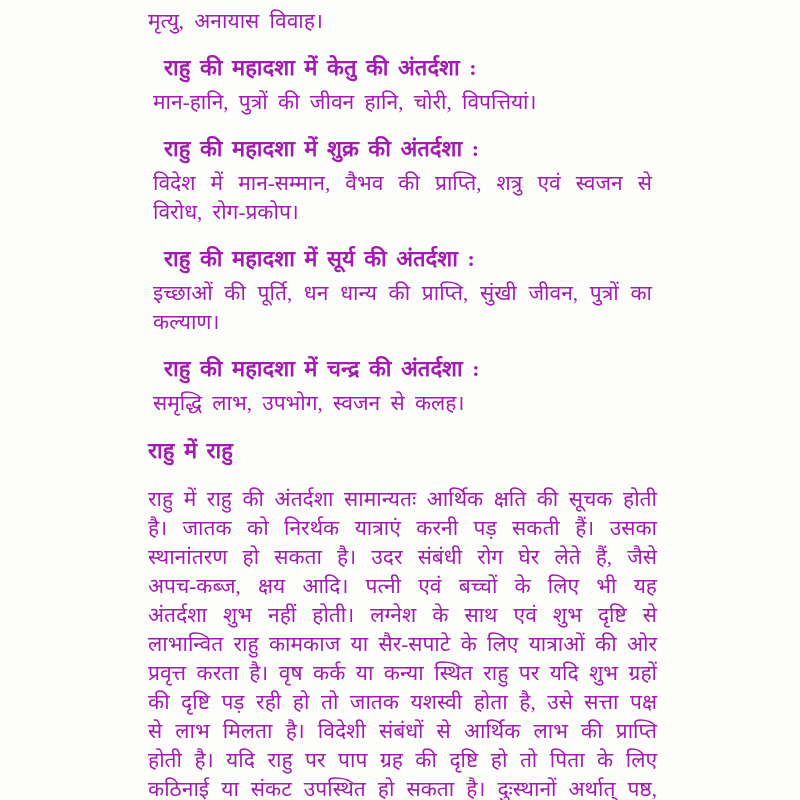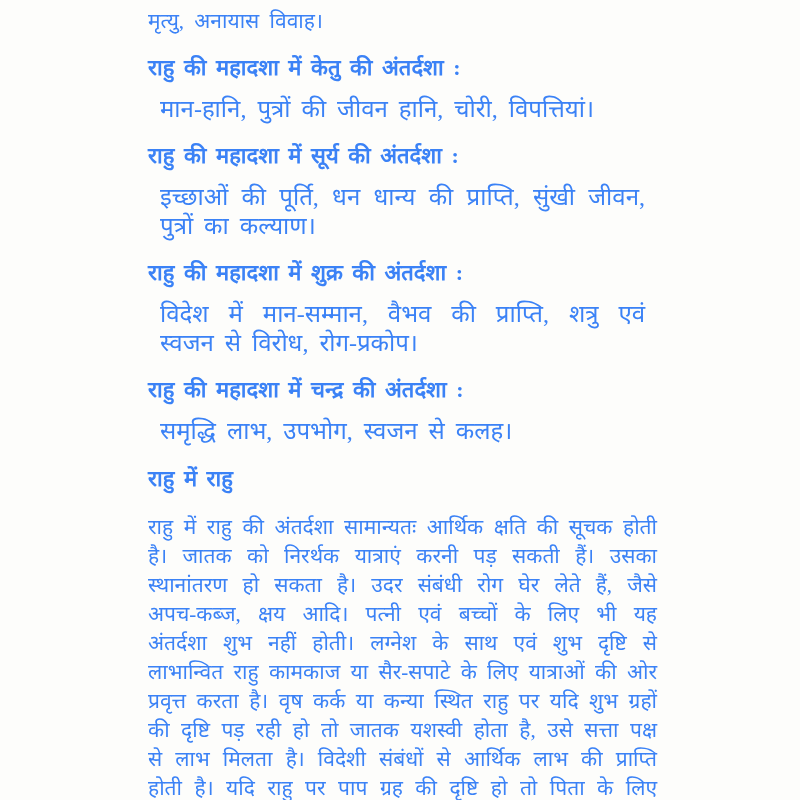--- a/index.html
+++ b/index.html
@@ -6,41 +6,41 @@
     margin: 0;
     padding: 0;
     background: #ffffff;
   }
   .page {
     position: relative;
     width: 800px;
     height: 800px;
     box-sizing: border-box;
     background: #fdfdfb;
-    color: #3b82f6;
+    color: #a21caf;
     padding: 6px 143px 0 148px;
     overflow: hidden;
     font-family: "Liberation Serif", "DejaVu Serif", serif;
   }
   .intro-line {
     margin: 0;
     font-size: 21px;
     line-height: 30px;
     word-spacing: 5px;
   }
   .section h2 {
-    margin: 17px 0 3px 0;
+    margin: 17px 0 3px 16px;
     font-size: 22px;
     font-weight: bold;
     line-height: 30px;
     word-spacing: 4px;
   }
   .section p {
-    margin: 12px;
-    font-size: 24px;
+    margin: 5px;
+    font-size: 21px;
     line-height: 29px;
     text-align: justify;
     word-spacing: 5px;
   }
   .subheading {
     margin: 18px 0 19px 0;
     font-size: 22px;
     font-weight: bold;
     line-height: 30px;
     word-spacing: 4px;
@@ -59,27 +59,27 @@
 <div class="page">
 
   <p class="intro-line">मृत्यु, अनायास विवाह।</p>
 
   <div class="section">
     <h2>राहु की महादशा में केतु की अंतर्दशा :</h2>
     <p>मान-हानि, पुत्रों की जीवन हानि, चोरी, विपत्तियां।</p>
   </div>
 
   <div class="section">
-    <h2>राहु की महादशा में सूर्य की अंतर्दशा :</h2>
-    <p>इच्छाओं की पूर्ति, धन धान्य की प्राप्ति, सुंखी जीवन, पुत्रों का कल्याण।</p>
+    <h2>राहु की महादशा में शुक्र की अंतर्दशा :</h2>
+    <p>विदेश में मान-सम्मान, वैभव की प्राप्ति, शत्रु एवं स्वजन से विरोध, रोग-प्रकोप।</p>
   </div>
 
   <div class="section">
-    <h2>राहु की महादशा में शुक्र की अंतर्दशा :</h2>
-    <p>विदेश में मान-सम्मान, वैभव की प्राप्ति, शत्रु एवं स्वजन से विरोध, रोग-प्रकोप।</p>
+    <h2>राहु की महादशा में सूर्य की अंतर्दशा :</h2>
+    <p>इच्छाओं की पूर्ति, धन धान्य की प्राप्ति, सुंखी जीवन, पुत्रों का कल्याण।</p>
   </div>
 
   <div class="section">
     <h2>राहु की महादशा में चन्द्र की अंतर्दशा :</h2>
     <p>समृद्धि लाभ, उपभोग, स्वजन से कलह।</p>
   </div>
 
   <div class="section">
   </div>
 

